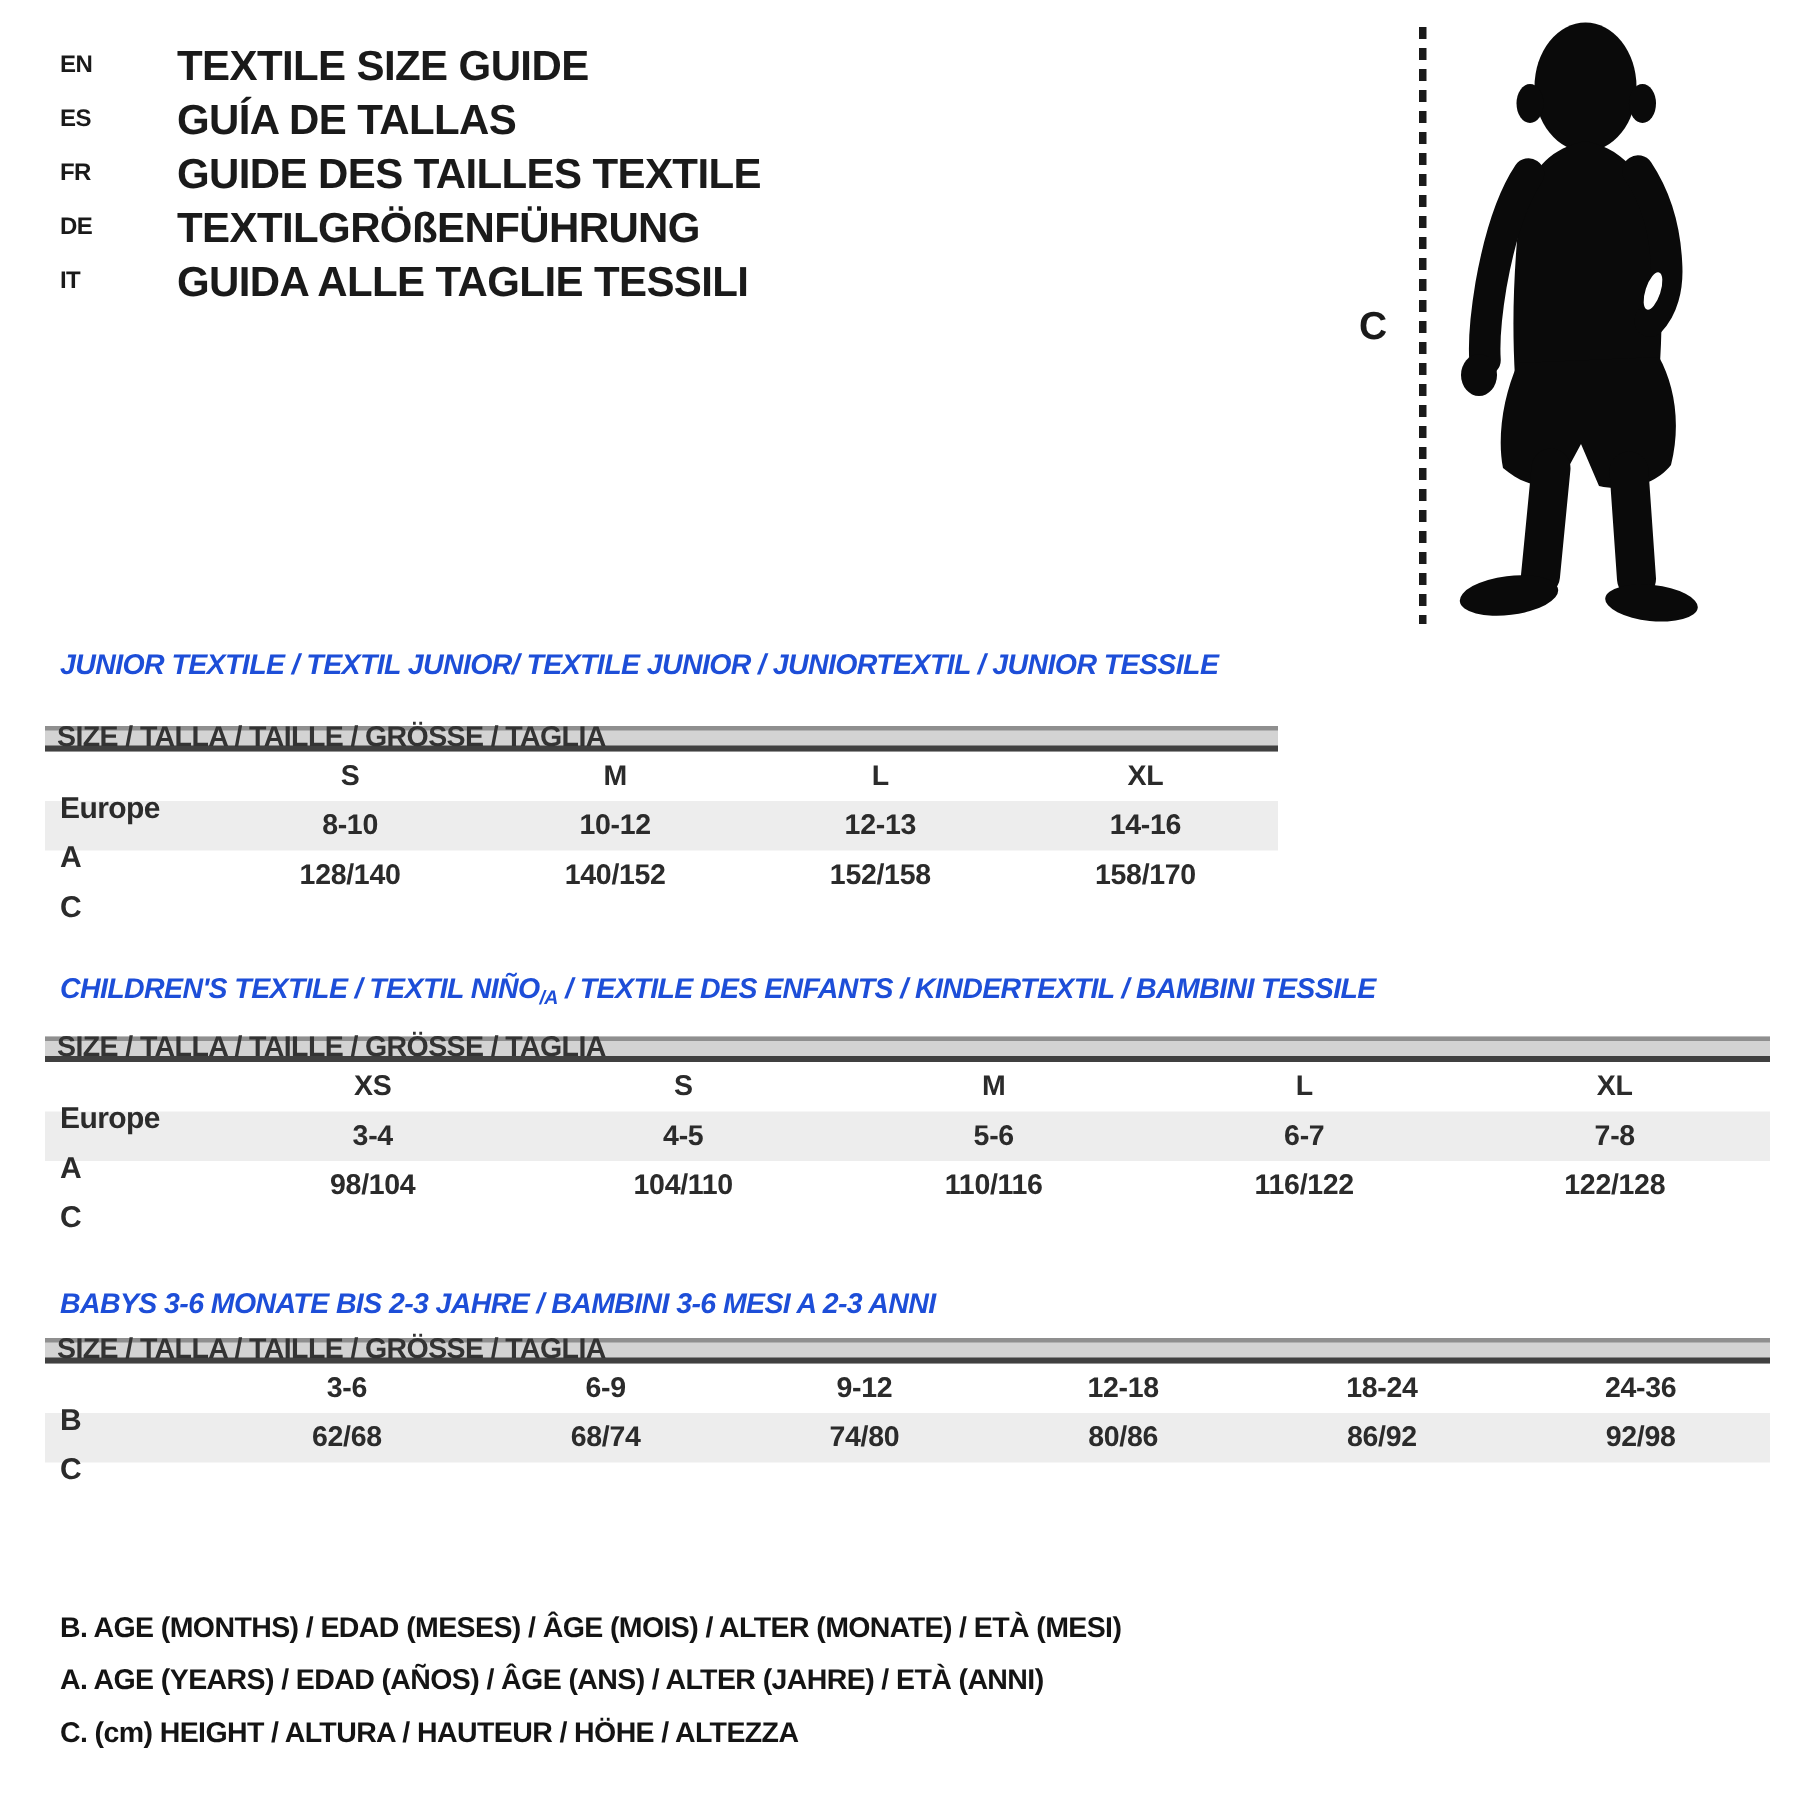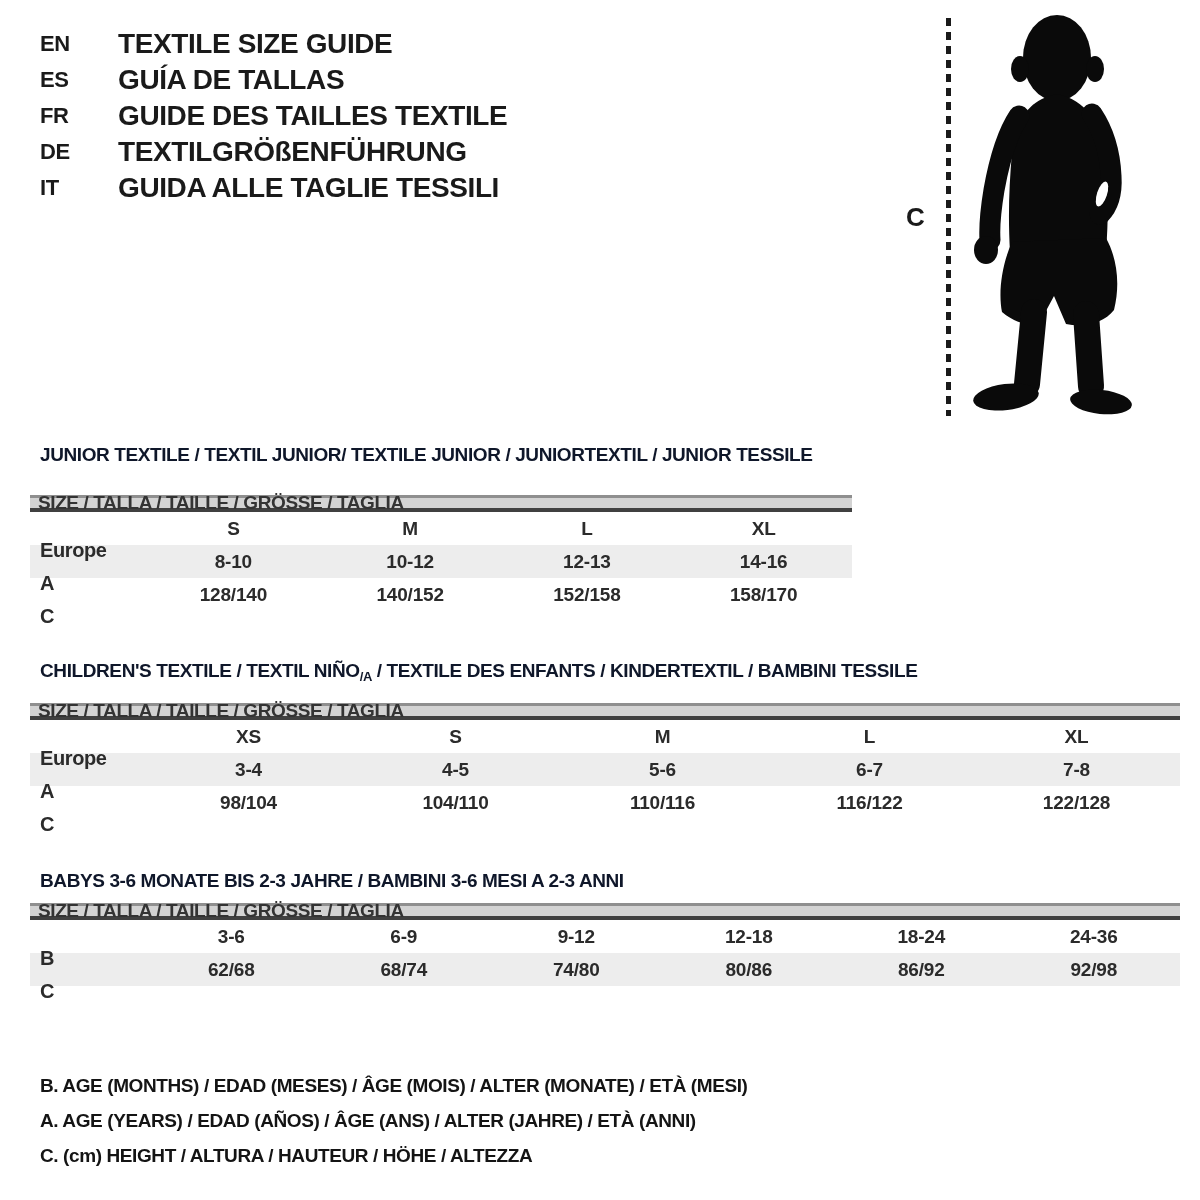--- a/index.html
+++ b/index.html
@@ -10,42 +10,42 @@
     background: #ffffff;
     font-family: "Liberation Sans", sans-serif;
     color: var(--c-text, #1a1a1a);
     letter-spacing: -0.4px;
     overflow: hidden;
   }
 
   
   .langs { position: absolute; left: 40px; top: 26px; }
   .lang-row { display: flex; height: 36px; align-items: center; }
-  .lang-code { width: 78px; font-size: 22px; font-weight: 700; }
+  .lang-code { width: 78px; font-size: 16px; font-weight: 700; }
   .lang-label { font-size: 28px; font-weight: 700; white-space: nowrap; }
 
   
   .fig-dash {
     position: absolute; left: 946px; top: 18px; width: 5px; height: 398px;
     background: repeating-linear-gradient(
       to bottom,
       var(--c-line, #1a1a1a) 0 8px,
       transparent 8px 14px);
   }
   .fig-c {
     position: absolute; left: 906px; top: 202px;
     font-size: 26px; font-weight: 700;
   }
   .fig-svg { position: absolute; left: 964px; top: 12px; }
 
   
   .size-section { position: absolute; left: 30px; }
   .sec-title {
-    margin: 12px 0 0 10px; font-size: 19px; font-weight: 700;
-    line-height: 26px; color: #0f172a; white-space: nowrap;
+    margin: 1px 0 0 10px; font-size: 19px; font-weight: 700;
+    line-height: 26px; color: #1d4ed8; white-space: nowrap; font-style: italic;
   }
   .sec-title .title-sub { font-size: 13px; position: relative; top: 4px; }
   .sec-title-line { display: block; line-height: 37px; }
 
   .size-bar {
     height: 17px; border-top: 3px solid var(--c-bar_top, #8f8f8f);
     background: var(--c-bar_bg, #d3d3d3);
     border-bottom: 4px solid #404040;
     display: flex; align-items: center; padding-left: 8px;
     font-size: 19px; font-weight: 700; color: #333333; box-sizing: border-box;

